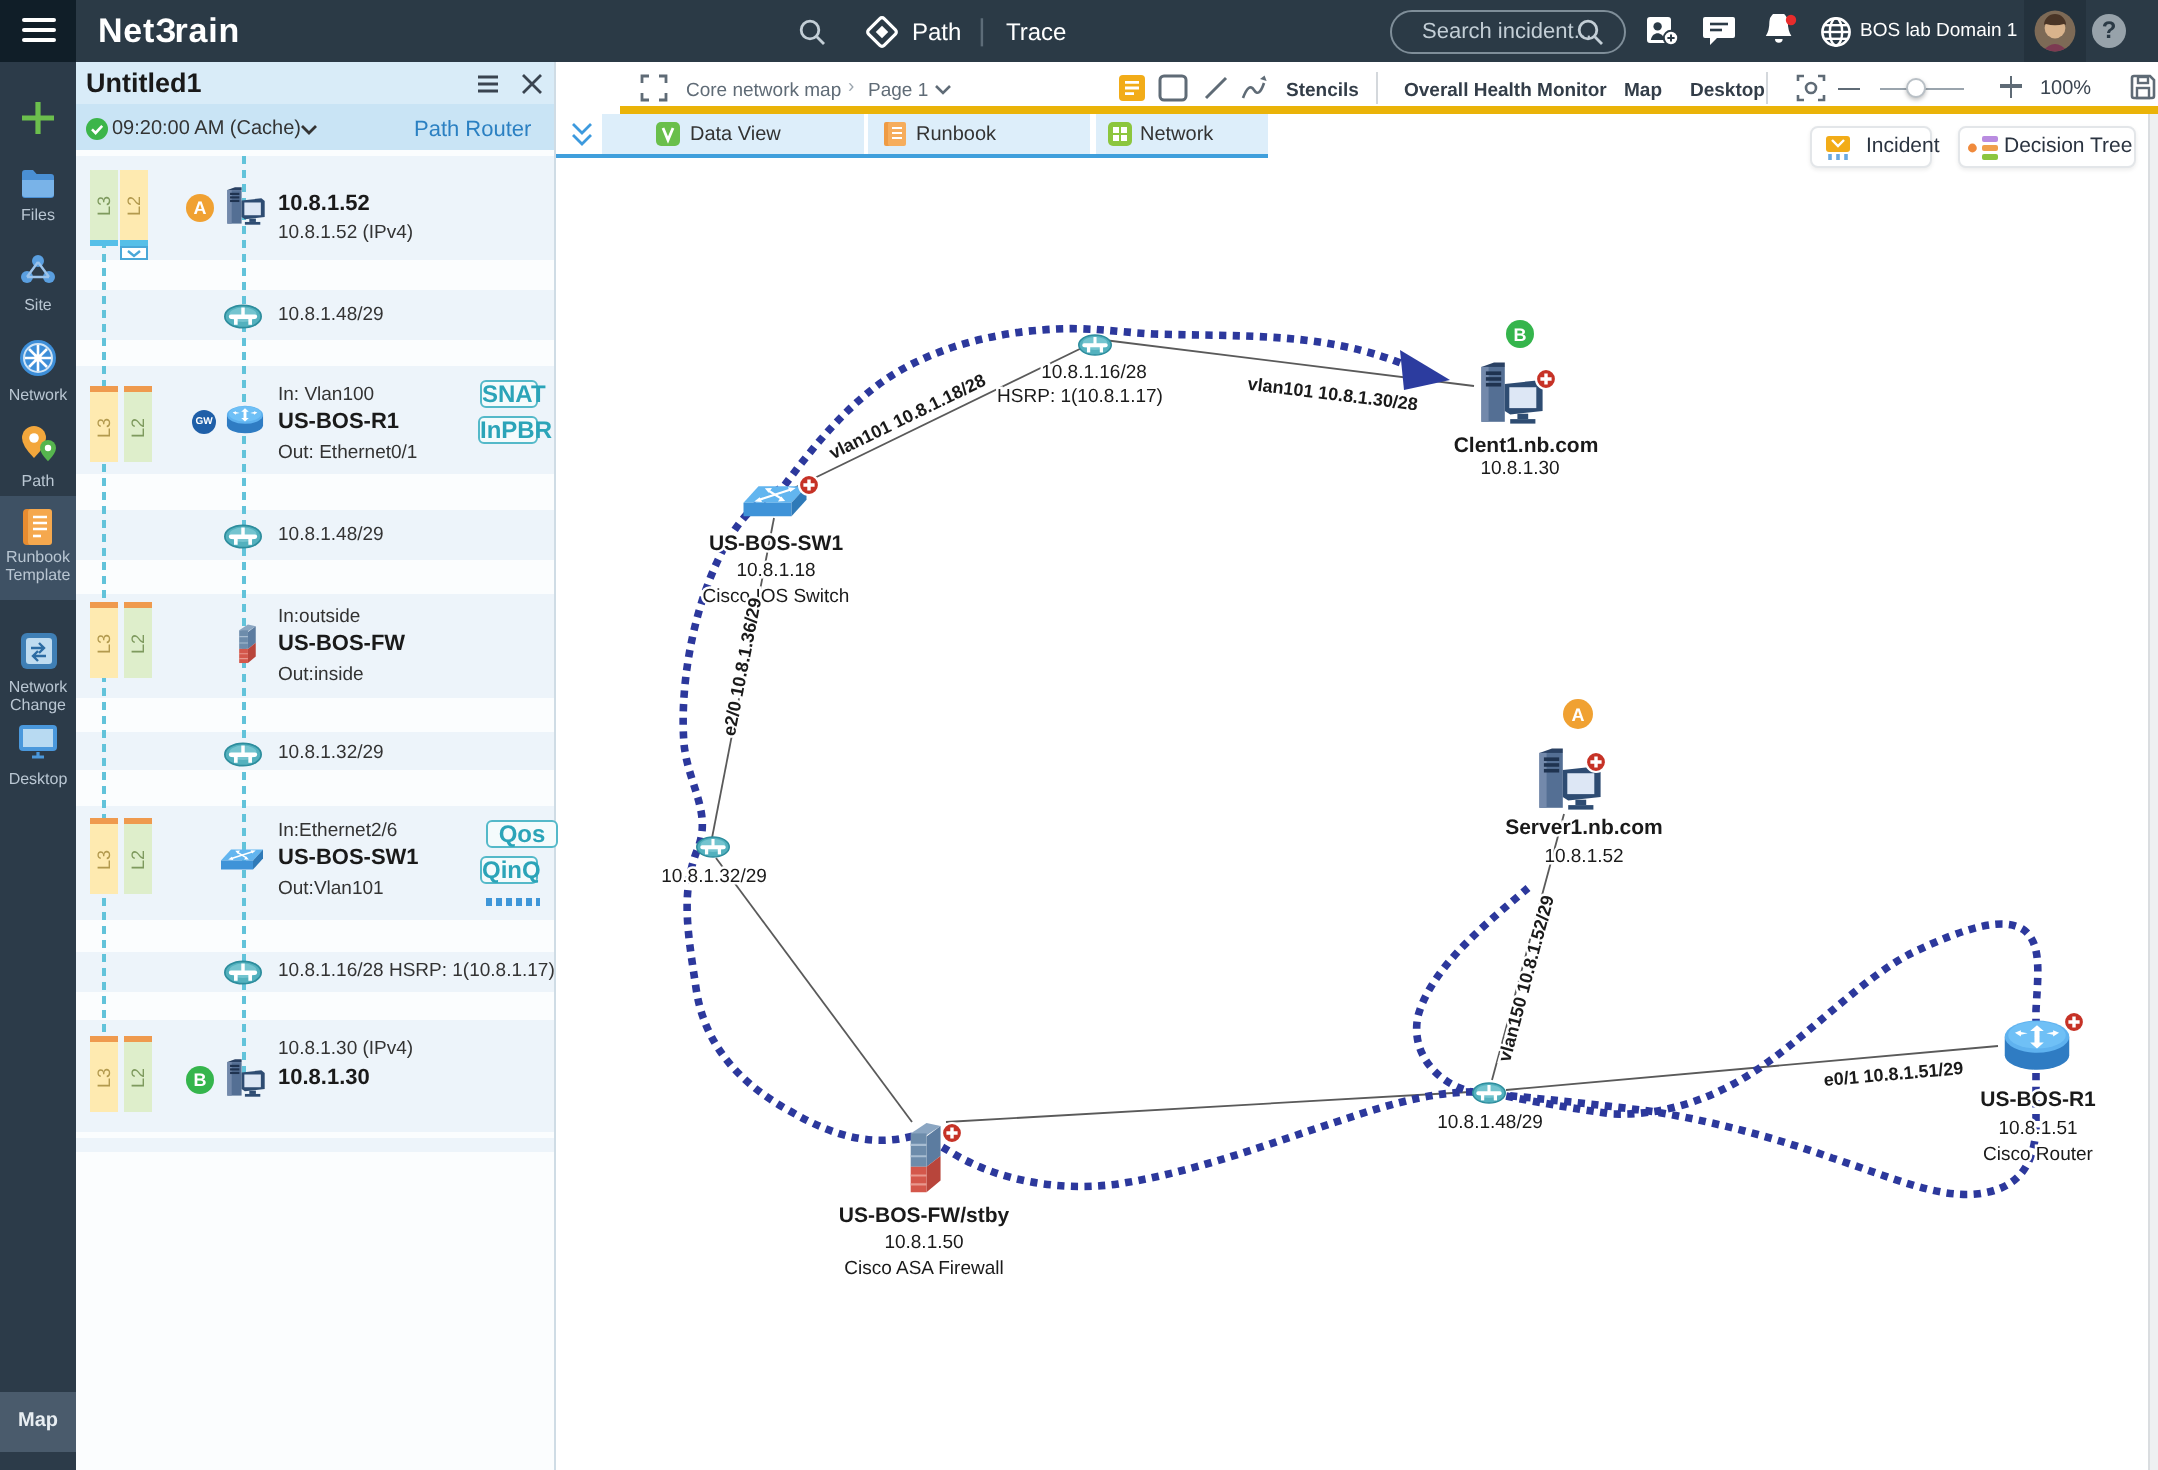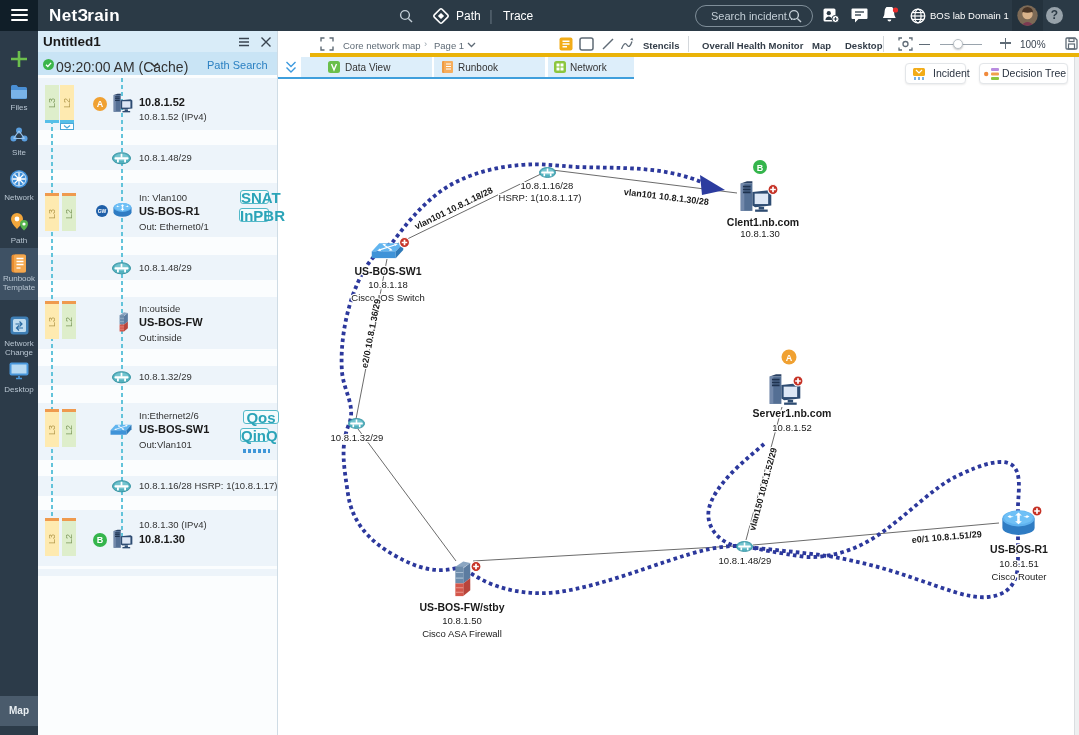--- a/index.html
+++ b/index.html
@@ -26,21 +26,21 @@
 
 
 #panel { position:absolute; left:38px; top:31px; width:240px; height:704px; background:#fbfdfe; border-right:1px solid #cfdce5; }
 #phead { position:absolute; left:0; top:0; width:239px; height:21px; background:#d9ecf8; }
 #pbar2 { position:absolute; left:0; top:21px; width:239px; height:23px; background:#c9e4f5; }
 .prow { position:absolute; left:0; width:239px; background:#edf4fa; }
 .ptxt { position:absolute; font-size:9.5px; color:#333; white-space:nowrap; }
 .pname { position:absolute; font-size:11px; font-weight:bold; color:#1a1a1a; white-space:nowrap; }
 .lcard { position:absolute; width:14px; height:35px; }
 .lcard span { position:absolute; left:-10px; top:13px; width:34px; text-align:center; font-size:9px; transform:rotate(-90deg); }
-.tag { position:absolute; border:1.3px solid #54b9c9; border-radius:3px; background:#f4fbfc; color:#2ba4b8; font-size:15px; font-weight:bold; text-align:center; }
+.tag { position:absolute; border:1.3px solid #54b9c9; border-radius:3px; background:#f4fbfc; color:#2ba4b8; font-size:12px; font-weight:bold; text-align:center; }
 .dashv { position:absolute; width:1.6px; background-image:repeating-linear-gradient(to bottom,#62c3da 0px,#62c3da 4px,transparent 4px,transparent 7px); }
 
 
 #toolbar { position:absolute; left:278px; top:31px; width:801px; height:26px; background:#fff; border-bottom:4px solid #eab308;margin-left:32px; }
 .tbartext { position:absolute; top:9px; font-size:9.5px; color:#5f6b76; white-space:nowrap; }
 .tbardark { position:absolute; top:8.5px; font-size:9.5px; color:#333d48; font-weight:bold; white-space:nowrap; }
 .vsep { position:absolute; top:5px; width:1px; height:16px; background:#d4d8dc; }
 
 
 #tabrow { position:absolute; left:278px; top:57px; width:356px; height:22px; }
@@ -342,25 +342,25 @@
         <path d="M1 2.5 h10 M1 6 h10 M1 9.5 h10" stroke="#3a4450" stroke-width="1.4"></path>
       </svg>
     <svg class="abs" style="left:222px;top:5px" width="12" height="12" viewBox="0 0 12 12">
         <path d="M1.5 1.5 l9 9 M10.5 1.5 l-9 9" stroke="#3a4450" stroke-width="1.4"></path>
       </svg>
     <div id="pbar2"></div>
     <svg class="abs" style="left:5px;top:28px" width="11" height="11" viewBox="0 0 11 11">
         <circle cx="5.5" cy="5.5" r="5.5" fill="#3cb54a"></circle>
         <path d="M3 5.7 l1.8 1.8 l3.3 -3.6" stroke="#fff" stroke-width="1.3" fill="none"></path>
       </svg>
-    <div class="abs" style="left:18px;top:28px;font-size:14px;color:#333">09:20:00 AM (Cache)</div>
+    <div class="abs" style="left:18px;top:28px;font-size:10px;color:#333">09:20:00 AM (Cache)</div>
     <svg class="abs" style="left:112px;top:31px" width="9" height="6" viewBox="0 0 9 6">
         <path d="M1 1 l3.5 3.5 L8 1" stroke="#333" stroke-width="1.4" fill="none"></path>
       </svg>
-    <div class="abs" style="left:169px;top:27.5px;font-size:11px;color:#2b80c2">Path Search</div>
+    <div class="abs" style="left:169px;top:27.5px;font-size:11px;color:#2b80c2">Path Router</div>
 
     <div class="prow" style="top:47px;height:52px"></div>
     <div class="prow" style="top:114px;height:25px"></div>
     <div class="prow" style="top:152px;height:54px"></div>
     <div class="prow" style="top:224px;height:25px"></div>
     <div class="prow" style="top:266px;height:52px"></div>
     <div class="prow" style="top:335px;height:19px"></div>
     <div class="prow" style="top:372px;height:57px"></div>
     <div class="prow" style="top:445px;height:20px"></div>
     <div class="prow" style="top:479px;height:56px"></div>

